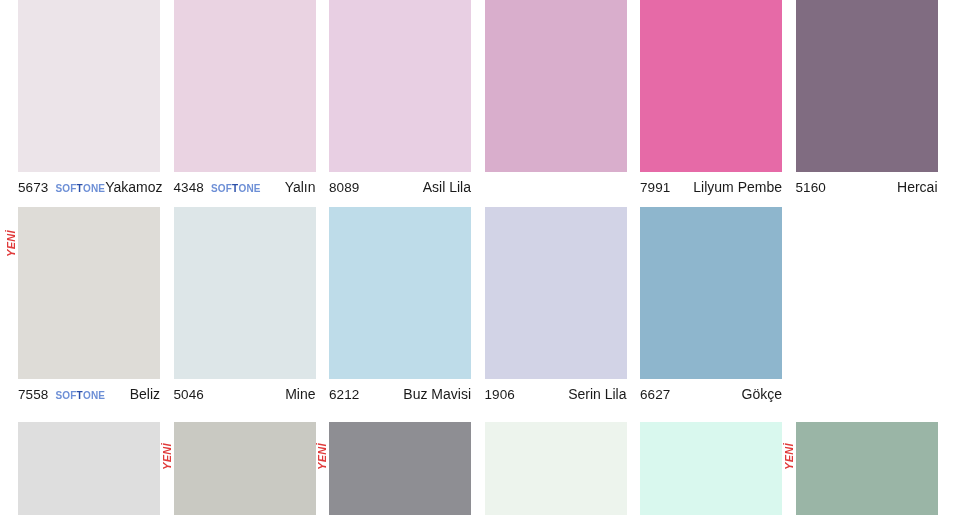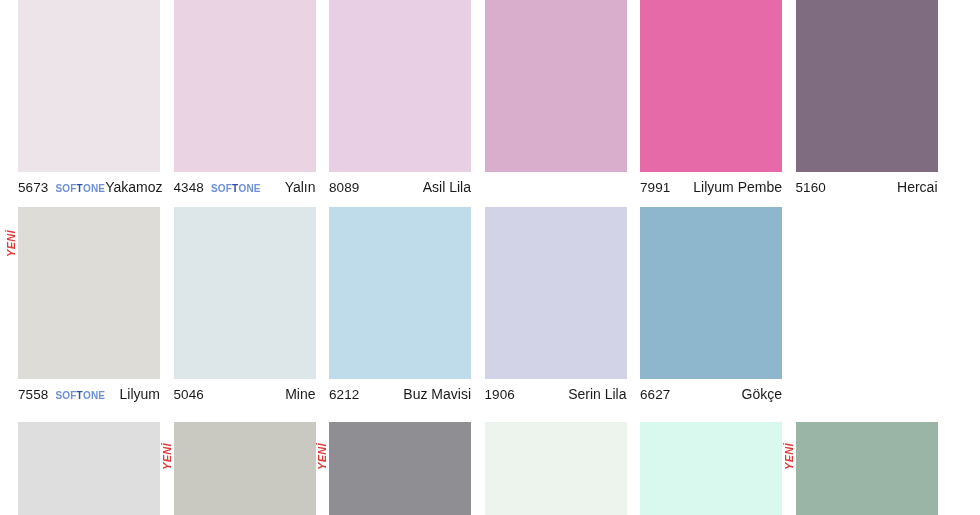--- a/index.html
+++ b/index.html
@@ -156,21 +156,21 @@
         </div>
       </div>
     </div>
     <div class="swatch-row row-1">
       <div class="swatch-cell">
         <span class="yeni-badge">YENİ</span>
         <div class="swatch-chip" style="background: rgb(222, 220, 215);"></div>
         <div class="swatch-caption">
           <span class="swatch-code">7558</span>
           <span class="softone-logo">SOF<span class="softone-t">T</span>ONE</span>
-          <span class="swatch-name">Lilyum</span>
+          <span class="swatch-name">Beliz</span>
         </div>
       </div>
       <div class="swatch-cell">
         <div class="swatch-chip" style="background: rgb(221, 230, 232);"></div>
         <div class="swatch-caption">
           <span class="swatch-code">5046</span>
           <span class="swatch-name">Mine</span>
         </div>
       </div>
       <div class="swatch-cell">

